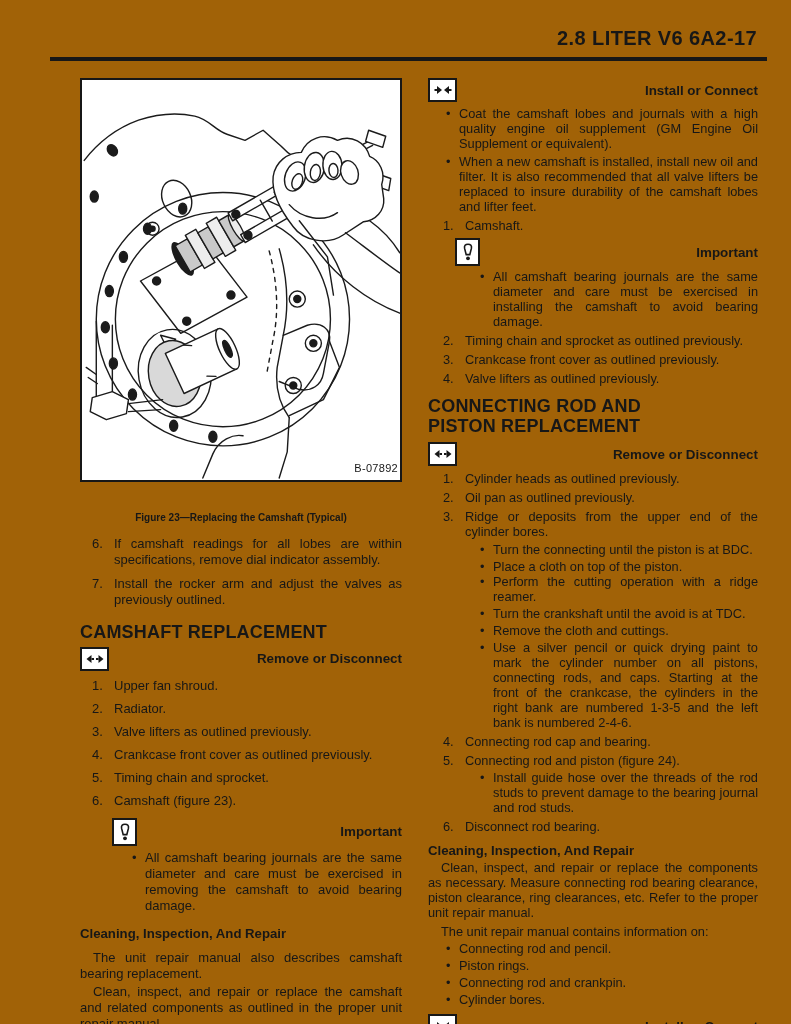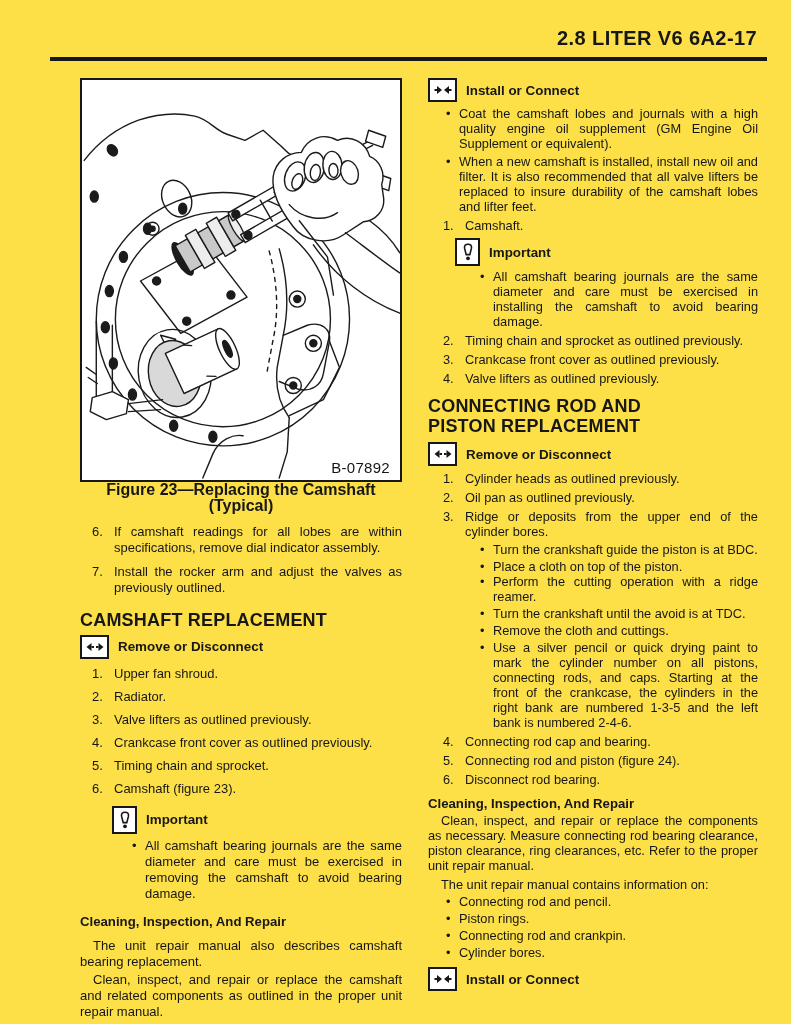--- a/index.html
+++ b/index.html
@@ -1,38 +1,38 @@
 <!DOCTYPE html>
 <html><head>
 <meta charset="utf-8">
 <style>
   html,body{margin:0;padding:0;background:#fff;}
-  .page{position:relative;width:791px;height:1024px;background:#fde047;overflow:hidden;
+  .page{position:relative;width:791px;height:1024px;background:#a16207;overflow:hidden;
         font-family:"Liberation Sans","DejaVu Sans",sans-serif;color:#171717;}
   .hdr-title{position:absolute;top:27px;right:34px;font-size:20px;font-weight:700;letter-spacing:.4px;}
   .hdr-rule{position:absolute;top:57px;left:50px;right:24px;height:4px;background:#171717;}
   .col{position:absolute;top:78px;}
   .col-left{left:80px;width:322px;font-size:13px;line-height:16px;}
   .col-right{left:428px;width:330px;font-size:12.8px;line-height:15px;}
   .figure-box{position:relative;height:400px;border:2px solid #171717;background:#fff;overflow:hidden;}
   .figure-box svg{position:absolute;left:0;top:0;width:100%;height:100%;}
-  .fig-label{position:absolute;right:10px;bottom:4px;font-size:15px;letter-spacing:.3px;}
-  .fig-caption{margin-top:0;text-align:center;font-weight:700;font-size:16px;}
+  .fig-label{position:absolute;right:2px;bottom:4px;font-size:11px;letter-spacing:.3px;}
+  .fig-caption{margin-top:28px;text-align:center;font-weight:700;font-size:10px;}
   .h1{font-weight:700;font-size:18px;line-height:20px;letter-spacing:.2px;}
   .subhead{font-weight:700;font-size:13.2px;}
   .para{text-align:justify;text-indent:13px;}
   .step{position:relative;padding-left:22px;text-align:justify;}
   .step .num{position:absolute;left:0;}
   .col-left .step{margin-left:12px;}
   .col-right .step{margin-left:15px;}
   .bul{position:relative;padding-left:13px;text-align:justify;}
   .bul::before{content:"\2022";position:absolute;left:0;}
   .b1{margin-left:18px;}
   .sub{margin-left:52px;}
-  .irow{display:flex;align-items:center;gap:9px;font-weight:700;font-size:13.4px;}
+  .irow{display:flex;align-items:center;gap:9px;font-weight:700;font-size:13.4px;justify-content:space-between;}
   .gm-box{flex:none;width:25px;height:20px;border:2.5px solid #171717;background:#fff;
           display:flex;align-items:center;justify-content:center;}
   .imp-box{flex:none;width:21px;height:24px;border:2.5px solid #171717;background:#fff;
           display:flex;align-items:center;justify-content:center;}
   .gm-box svg,.imp-box svg{display:block;}
   .plain{display:block;}
 </style>
 </head>
 <body>
 
@@ -284,35 +284,36 @@
     </div>
     <div class="step" style="margin-top:4px">
       <span class="num">2.</span>
       <span>Oil pan as outlined previously.</span>
     </div>
     <div class="step" style="margin-top:4px">
       <span class="num">3.</span>
       <span>Ridge or deposits from the upper end of the cylinder bores.</span>
     </div>
 
-    <div class="bul sub" style="margin-top:3px">Turn the crankshaft guide the piston is at BDC.</div>
+    <div class="bul sub" style="margin-top:3px">Turn the connecting until the piston is at BDC.</div>
     <div class="bul sub" style="margin-top:2px">Place a cloth on top of the piston.</div>
     <div class="bul sub" style="margin-top:0">Perform the cutting operation with a ridge reamer.</div>
     <div class="bul sub" style="margin-top:2px">Turn the crankshaft until the avoid is at TDC.</div>
     <div class="bul sub" style="margin-top:2px">Remove the cloth and cuttings.</div>
     <div class="bul sub" style="margin-top:2px">Use a silver pencil or quick drying paint to mark the cylinder number on all pistons, connecting rods, and caps. Starting at the front of the crankcase, the cylinders in the right bank are numbered 1-3-5 and the left bank is numbered 2-4-6.</div>
 
     <div class="step" style="margin-top:4px">
       <span class="num">4.</span>
       <span>Connecting rod cap and bearing.</span>
     </div>
     <div class="step" style="margin-top:4px">
       <span class="num">5.</span>
       <span>Connecting rod and piston (figure 24).</span>
     </div>
+    <div class="bul sub" style="margin-top:2px">Install guide hose over the threads of the rod studs to prevent damage to the bearing journal and rod studs.</div>
     <div class="step" style="margin-top:4px">
       <span class="num">6.</span>
       <span>Disconnect rod bearing.</span>
     </div>
 
     <div class="subhead" style="margin-top:9px">Cleaning, Inspection, And Repair</div>
     <div class="para" style="margin-top:2px">Clean, inspect, and repair or replace the components as necessary. Measure connecting rod bearing clearance, piston clearance, ring clearances, etc. Refer to the proper unit repair manual.</div>
     <div class="para" style="margin-top:4px">The unit repair manual contains information on:</div>
 
     <div class="bul b1" style="margin-top:2px">Connecting rod and pencil.</div>

